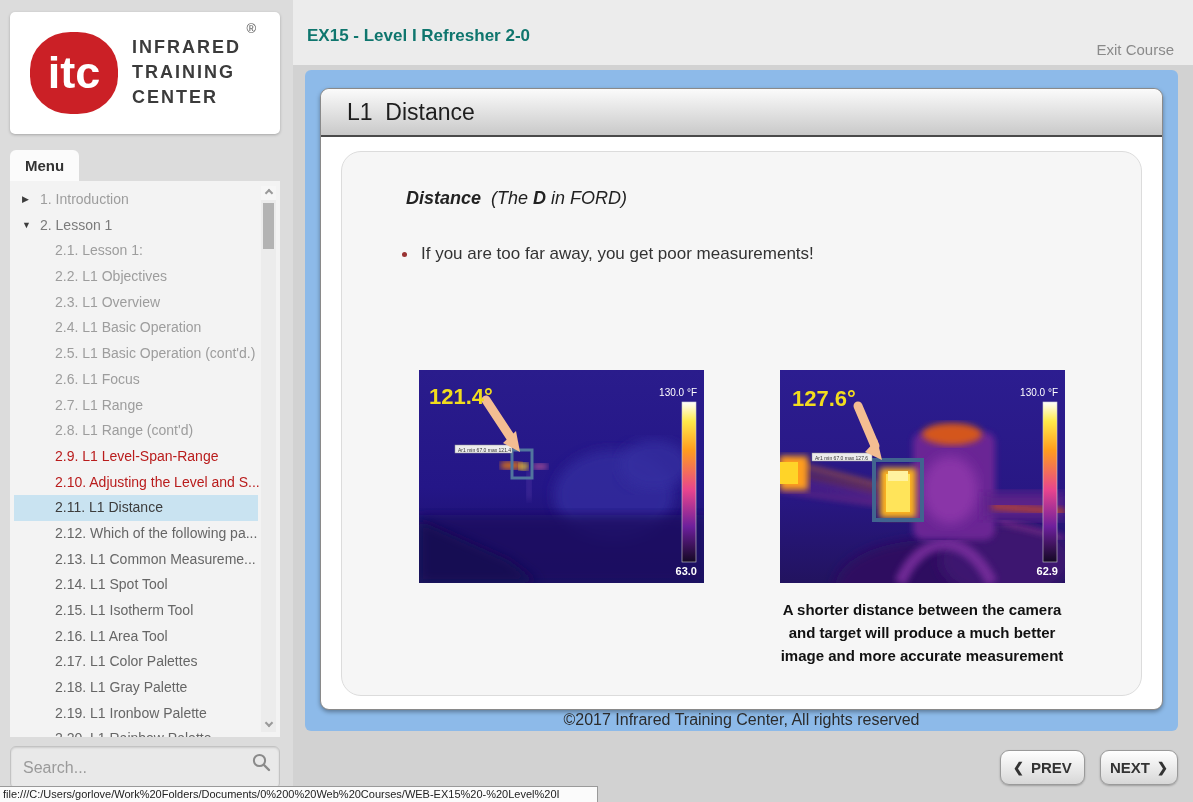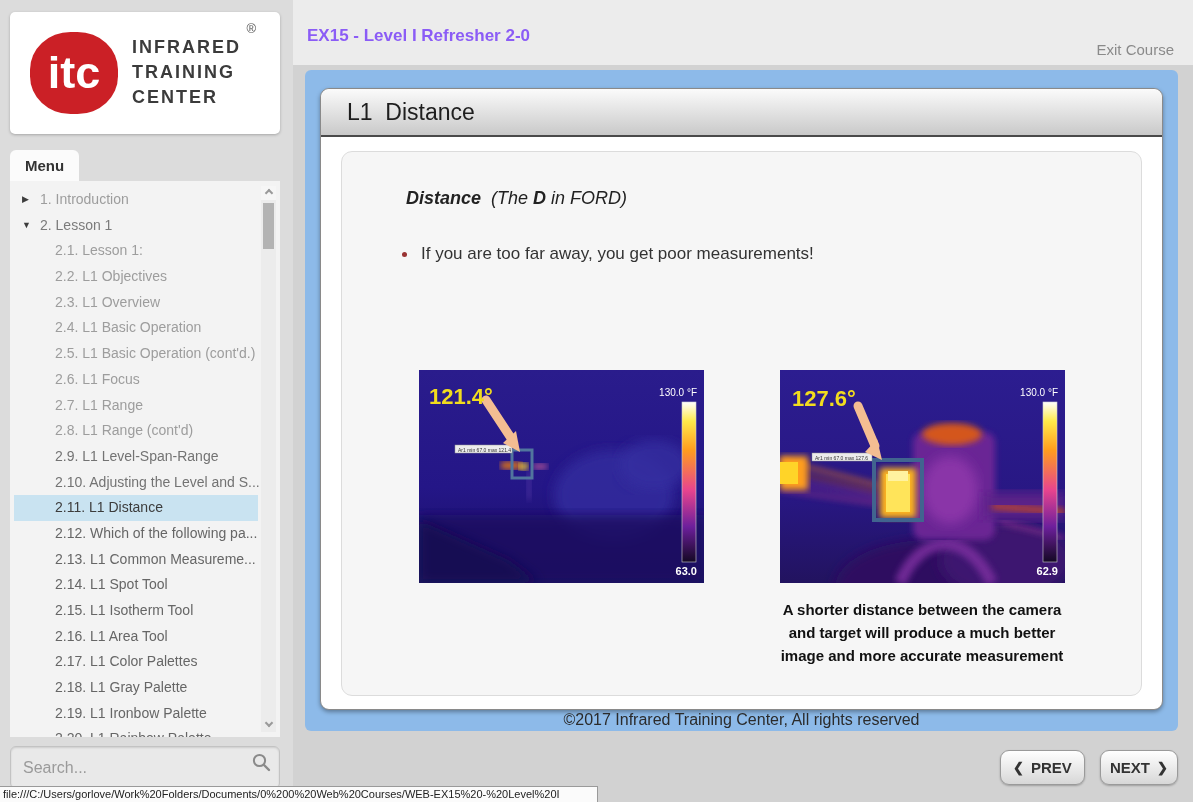--- a/index.html
+++ b/index.html
@@ -21,21 +21,21 @@
     background:#fbfbfb; border-radius:6px 6px 0 0; font-weight:bold; font-size:15px;
     color:#333; line-height:31px; }
   .menu-panel { position:absolute; left:10px; top:181px; width:270px; height:556px;
     background:#f3f3f3; overflow:hidden; }
   .menu-list { padding-top:6px; }
   .mi { position:relative; height:25.7px; line-height:25.7px; font-size:14px;
     padding-left:30px; white-space:nowrap; overflow:hidden; cursor:pointer; }
   .mi.lvl1 { padding-left:45px; }
   .mi .tri { position:absolute; left:12px; top:0; font-size:9px; color:#3c3c3c; }
   .mi.light   { color:#9d9d9d; }
-  .mi.lighter { color:#737373; }
+  .mi.lighter { color:#b91c1c; }
   .mi.mid     { color:#7b7b7b; }
   .mi.dark    { color:#666666; }
   .mi.sel { background:#c9e3f1; color:#3c3c3c; margin-left:4px; margin-right:22px; padding-left:41px; }
 
   .mscroll { position:absolute; right:4px; top:5px; width:15px; height:546px; background:#ececec; }
   .mthumb { position:absolute; left:2px; top:17px; width:11px; height:46px; background:#b3b3b3; }
   .chev { display:block; width:6px; height:6px; border-left:2px solid #9a9a9a;
     border-bottom:2px solid #9a9a9a; margin:4px auto 0; }
   .chev.up { transform:rotate(135deg); }
   .chev.down { transform:rotate(-45deg); }
@@ -45,34 +45,34 @@
   .search-wrap { position:absolute; left:10px; top:746px; width:270px; height:43px; }
   .search-input { width:100%; height:100%; border:1px solid #c3c3c3; border-radius:6px;
     background:#e9e9e9; box-shadow:inset 0 1px 2px rgba(0,0,0,.12); padding:0 36px 0 12px;
     font-size:16px; color:#555; font-family:"Liberation Sans", sans-serif; outline:none; }
   .search-input::placeholder { color:#9a9a9a; }
   .search-icon { position:absolute; right:9px; top:7px; }
 
   
   .main { position:absolute; left:293px; top:0; right:0; bottom:0; background:#d2d2d2; }
   .main-header { position:absolute; left:0; top:0; right:0; height:65px; background:#ececec; }
-  .course-title { position:absolute; left:14px; top:26px; font-size:17px; font-weight:bold; color:#8b5cf6; }
+  .course-title { position:absolute; left:14px; top:26px; font-size:17px; font-weight:bold; color:#0f766e; }
   .exit-link { position:absolute; right:19px; top:41px; font-size:15px; color:#8a8a8a; cursor:pointer; }
 
   
   .stage { position:absolute; left:305px; top:70px; width:873px; height:661px;
     background:#8dbae9; border-radius:6px; }
   .slide-card { position:absolute; left:15px; top:18px; right:15px; bottom:21px;
     background:#fff; border-radius:9px; border:1px solid #8a8a8a;
     box-shadow:0 2px 4px rgba(0,0,0,.35); overflow:hidden; }
   .slide-titlebar { height:48px; background:linear-gradient(#fbfbfb,#c9c9c9);
     border-bottom:2px solid #4a4a4a; border-radius:9px 9px 0 0; }
   .slide-title { padding-left:26px; line-height:46px; font-size:23px; color:#1e1e1e; white-space:pre; }
   .inner-card { position:relative; margin:14px 20px 0; height:545px; background:#f6f6f6;
-    border:1px solid #dcdcdc; border-radius:11px; }
+    border:1px solid #dcdcdc; border-radius:20px; }
   .heading { padding:15px 0 0 24px; font-size:18px; font-style:italic; color:#222; white-space:pre; }
   .heading .hb { font-weight:bold; }
   .bullets { margin:12px 0 0 58px; }
   .bullet-row { position:relative; padding-left:21px; margin-bottom:10px;
     font-size:17px; color:#333; line-height:24px; }
   .bdot { position:absolute; left:2px; top:10px; width:5px; height:5px; border-radius:50%; background:#993333; }
 
   .figures { position:absolute; left:74px; right:74px; top:218px; display:flex; justify-content:space-between; }
   .fig { width:290px; }
   .fig svg { display:block; margin:0 auto; }

